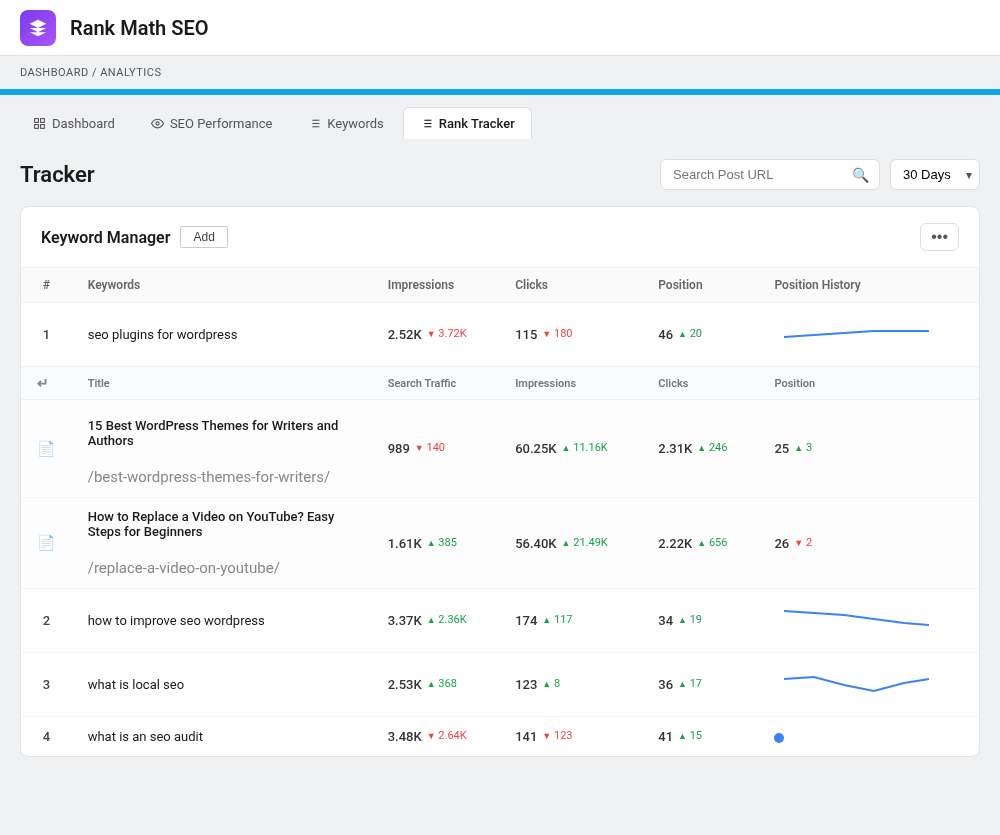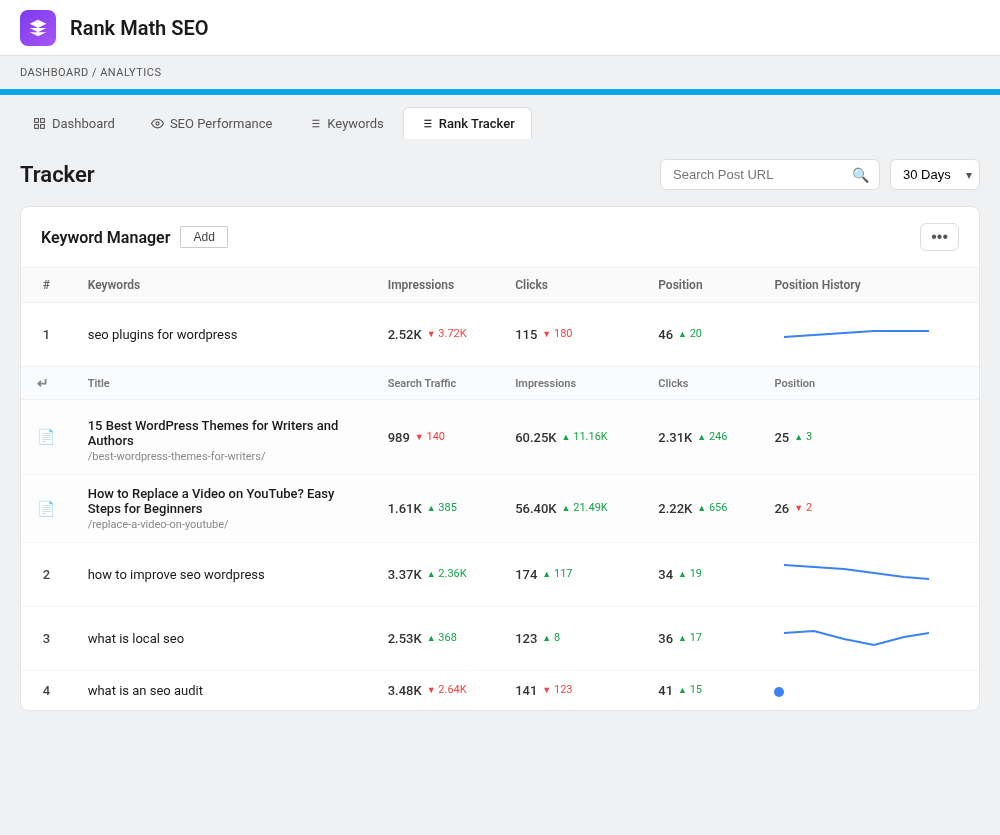--- a/index.html
+++ b/index.html
@@ -165,21 +165,21 @@
     tbody tr:last-child { border-bottom: none; }
     tbody td {
       padding: 12px 16px;
       font-size: 13px;
       color: #333;
       vertical-align: middle;
     }
 
     .row-num { color: #444; font-weight: 500; text-align: center; }
     .kw-text { font-size: 13px; color: #1a1a1a; }
-    .url-text { font-size: 11px; color: #888; margin-top: 2px; }
+    .url-text { font-size: 15px; color: #888; margin-top: 20px; }
 
     .val-group { display: flex; align-items: flex-start; gap: 5px; white-space: nowrap; }
     .val-main { font-weight: 500; }
     .up { color: #16a34a; font-size: 11px; }
     .down { color: #ef4444; font-size: 11px; }
     .arrow-up::before { content: '▲'; font-size: 9px; }
     .arrow-down::before { content: '▼'; font-size: 9px; }
 
     
     .sub-header { background: #fafbfc; }

